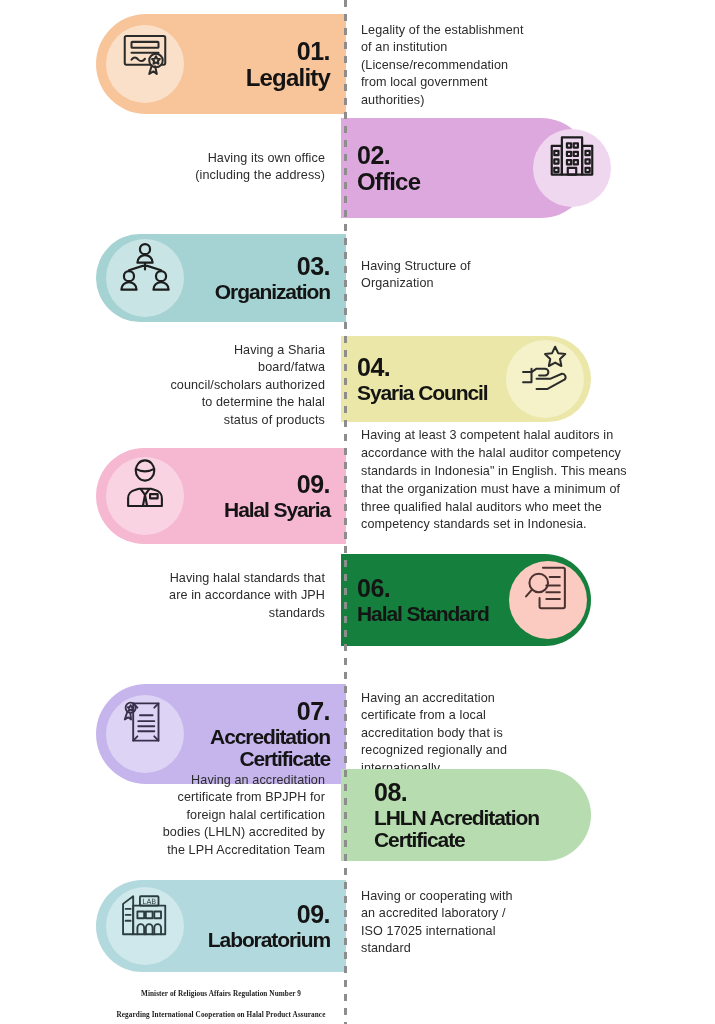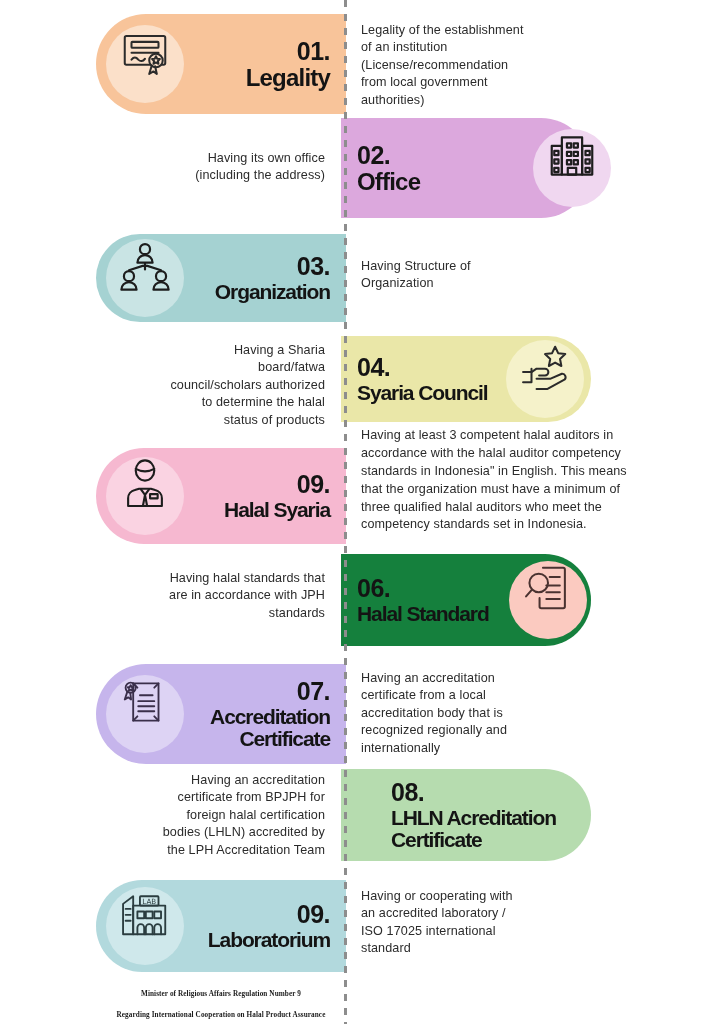--- a/index.html
+++ b/index.html
@@ -279,21 +279,21 @@
           <circle cx="21" cy="26" r="11"></circle>
           <line x1="13" y1="34" x2="6" y2="42"></line>
         </svg>
       </div>
     </div>
     <div class="desc left-side" style="top:16px;">Having halal standards that
 are in accordance with JPH
 standards</div>
   </div>
 
-  <div class="row" style="top:664px;height:100px;">
+  <div class="row" style="top:684px;height:100px;">
     <div class="pill left" style="background:#c6b5ec;">
       <div class="icon-circle" style="background:#ddd3f4;">
         <svg viewBox="0 0 64 64" fill="none" stroke="#3a2f4a" stroke-width="2.2" stroke-linecap="round" stroke-linejoin="round">
           <path d="M18 10 h30 v44 h-30 z"></path>
           <path d="M18 10 l5 5 M48 10 l-5 5 M18 54 l5 -5 M48 54 l-5 -5"></path>
           <line x1="26" y1="24" x2="41" y2="24"></line>
           <line x1="24" y1="31" x2="43" y2="31"></line>
           <line x1="24" y1="37" x2="43" y2="37"></line>
           <line x1="24" y1="43" x2="43" y2="43"></line>
           <circle cx="15" cy="15" r="6"></circle>
@@ -309,21 +309,21 @@
     </div>
     <div class="desc right-side" style="top:6px;">Having an accreditation
 certificate from a local
 accreditation body that is
 recognized regionally and
 internationally</div>
   </div>
 
   <div class="row" style="top:769px;height:92px;">
     <div class="pill right" style="background:#b6dcaf;">
-      <div class="head" style="flex:1 1 auto;padding-left:33px;margin-left:17px;">
+      <div class="head" style="flex:1 1 auto;padding-left:33px;">
         <span class="num">08.</span>
         <span class="ttl sm">LHLN Acreditation
 Certificate</span>
       </div>
     </div>
     <div class="desc left-side" style="top:3px;">Having an accreditation
 certificate from BPJPH for
 foreign halal certification
 bodies (LHLN) accredited by
 the LPH Accreditation Team</div>

